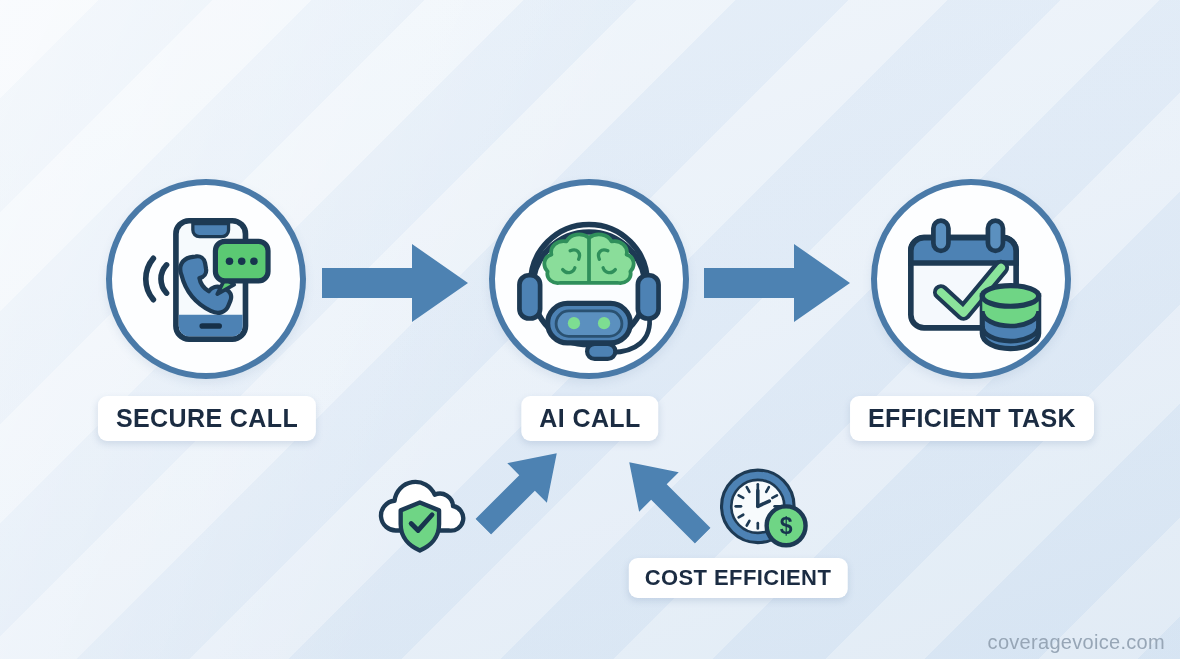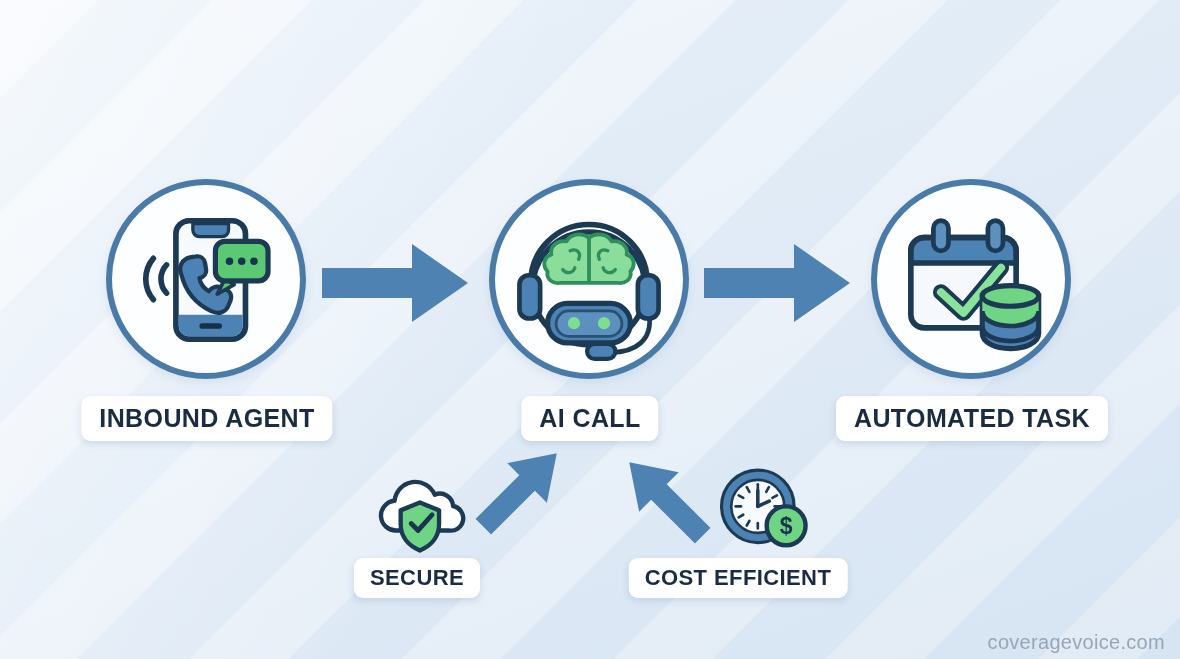--- a/index.html
+++ b/index.html
@@ -132,23 +132,23 @@
       <path d="M68,114 L92,136 L132,88" fill="none" stroke="#8ae39b" stroke-width="8.5" stroke-linecap="round" stroke-linejoin="round"></path>
 
       <path d="M112,118 v40 c0,9 13,16 30,16 s30,-7 30,-16 v-40 z" fill="#4d82b4" stroke="#1d3a54" stroke-width="5.5"></path>
       <path d="M112,118 v16 c0,9 13,16 30,16 s30,-7 30,-16 v-16 z" fill="#6fd585"></path>
       <path d="M112,134 c0,9 13,16 30,16 c17,0 30,-7 30,-16" fill="none" stroke="#1d3a54" stroke-width="5"></path>
       <path d="M112,150 c0,9 13,16 30,16 c17,0 30,-7 30,-16" fill="none" stroke="#1d3a54" stroke-width="5"></path>
       <ellipse cx="142" cy="118" rx="30" ry="11" fill="#6fd585" stroke="#1d3a54" stroke-width="5.5"></ellipse>
     </svg>
   </div>
 
-  <div class="label label-main" style="left:207px; top:396px;">INBOUND AGENT</div>
+  <div class="label label-main" style="left:207px; top:396px;">SECURE CALL</div>
   <div class="label label-main" style="left:590px; top:396px;">AI CALL</div>
-  <div class="label label-main" style="left:972px; top:396px;">AUTOMATED TASK</div>
+  <div class="label label-main" style="left:972px; top:396px;">EFFICIENT TASK</div>
 
   <svg class="feature-icon" style="left:371px; top:467px;" width="96" height="92" viewBox="0 0 110 104">
     <path d="M30,72 a17,17 0 0 1 -3,-34 a24,24 0 0 1 46,-7 a15,15 0 0 1 21,13 a14,14 0 0 1 -5,28 z" fill="#ffffff" stroke="#1d3a54" stroke-width="5" stroke-linejoin="round"></path>
     <path d="M56,40 l22,9 v16 c0,15 -10,25 -22,30 c-12,-5 -22,-15 -22,-30 v-16 z" fill="#6fd585" stroke="#1d3a54" stroke-width="5" stroke-linejoin="round"></path>
     <path d="M46,64 l8,8 l16,-18" fill="none" stroke="#17354e" stroke-width="5.5" stroke-linecap="round" stroke-linejoin="round"></path>
   </svg>
 
   <svg class="arrow" style="left:468px; top:458px; transform:rotate(-45deg);" width="104" height="64" viewBox="0 0 104 64">
     <polygon points="0,21 62,21 62,4 104,32 62,60 62,43 0,43" fill="#4d82b2"></polygon>
   </svg>
@@ -174,18 +174,17 @@
       <line x1="45" y1="20" x2="45" y2="26" transform="rotate(270 45 45)"></line>
       <line x1="45" y1="20" x2="45" y2="26" transform="rotate(300 45 45)"></line>
       <line x1="45" y1="20" x2="45" y2="26" transform="rotate(330 45 45)"></line>
     </g>
     <path d="M45,45 V27" fill="none" stroke="#1d3a54" stroke-width="4" stroke-linecap="round"></path>
     <path d="M45,45 L58,39" fill="none" stroke="#1d3a54" stroke-width="4" stroke-linecap="round"></path>
     <circle cx="77" cy="67" r="22" fill="#6fd585" stroke="#1d3a54" stroke-width="5"></circle>
     <text x="77" y="76" text-anchor="middle" font-size="26" font-weight="bold" fill="#17354e">$</text>
   </svg>
 
-  <div class="label label-sub" style="left:417px; top:558px;">SECURE</div>
   <div class="label label-sub" style="left:738px; top:558px;">COST EFFICIENT</div>
 
   <div class="watermark">coveragevoice.com</div>
 
 </div>
 
 </body></html>

